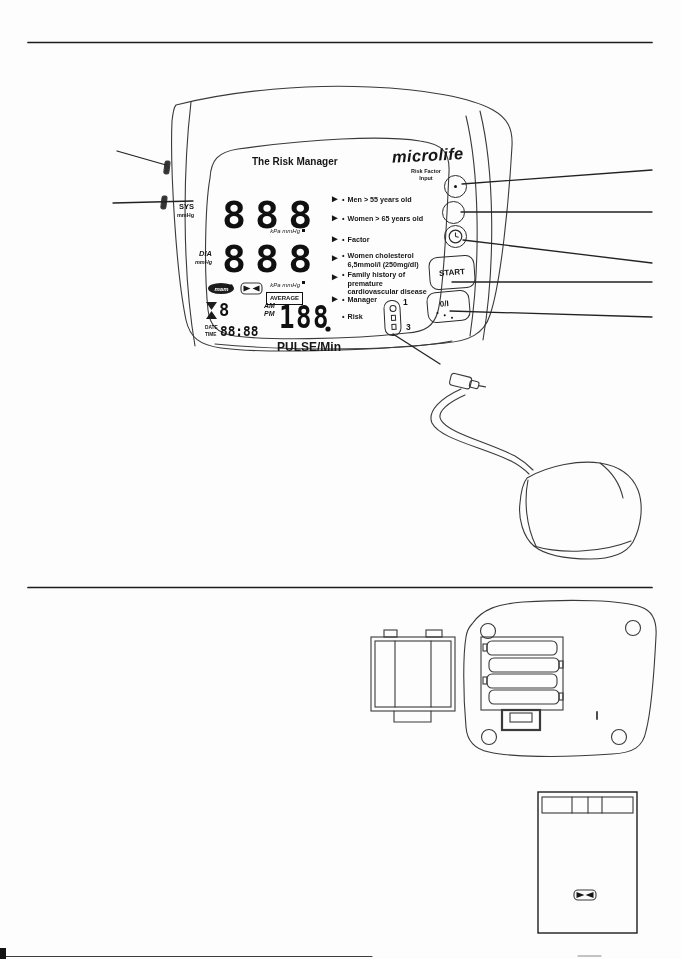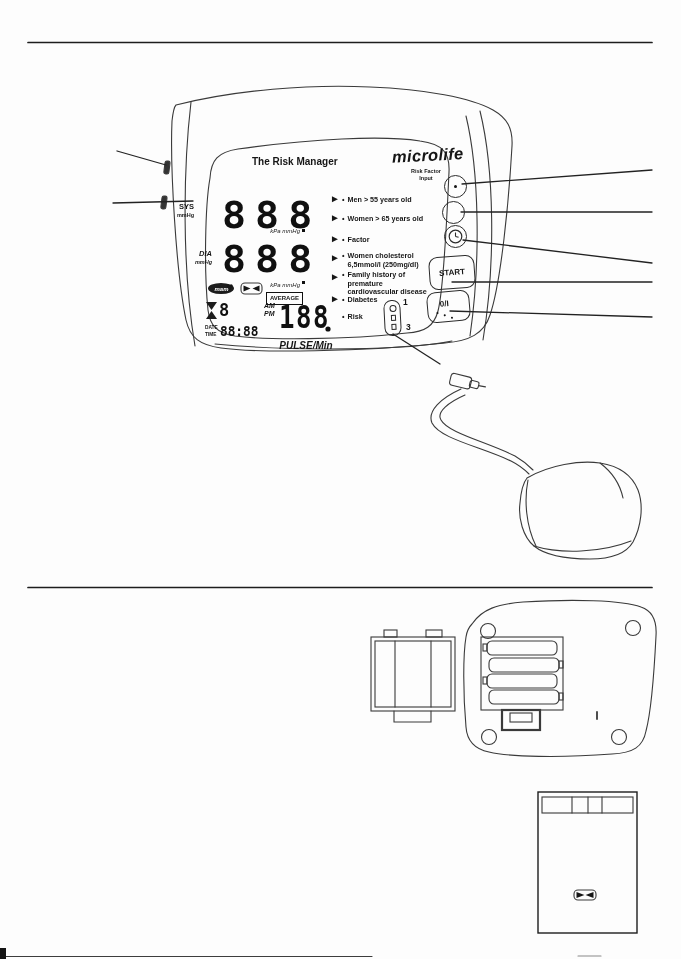--- a/index.html
+++ b/index.html
@@ -167,37 +167,37 @@
   <div class="txt avg-box" style="left:266px;top:292px;width:35px;height:11px;">AVERAGE</div>
 
   <div class="txt seg" style="left:219px;top:302px;font-size:17px;">8</div>
   <div class="txt" style="left:264px;top:302px;font-size:7px;font-weight:bold;font-style:italic;">AM</div>
   <div class="txt" style="left:264px;top:310px;font-size:7px;font-weight:bold;font-style:italic;">PM</div>
   <div class="txt seg" style="left:279px;top:301px;font-size:33px;letter-spacing:2px;transform:scale(.78,.95);transform-origin:left top;">188</div>
 
   <div class="txt tiny-lab" style="left:205px;top:325px;">DATE</div>
   <div class="txt tiny-lab" style="left:205px;top:332px;">TIME</div>
   <div class="txt seg" style="left:220px;top:324px;font-size:14.5px;transform:scaleX(.88);transform-origin:left top;">88:88</div>
-  <div class="txt" style="left:277px;top:340px;width:58px;text-align:center;font-size:10px;font-weight:bold;font-style:italic;">PULSE/Min</div>
+  <div class="txt" style="left:277px;top:340px;width:58px;text-align:center;font-size:12px;font-weight:bold;">PULSE/Min</div>
 
   <div class="txt risk-arrow" style="left:330px;top:194px;">►</div>
   <div class="txt risk-arrow" style="left:330px;top:213px;">►</div>
   <div class="txt risk-arrow" style="left:330px;top:234px;">►</div>
   <div class="txt risk-arrow" style="left:330px;top:253px;">►</div>
   <div class="txt risk-arrow" style="left:330px;top:272px;">►</div>
   <div class="txt risk-arrow" style="left:330px;top:294px;">►</div>
 
   <div class="txt risk-item" style="left:342px;top:196px;"><span>•</span><span>Men &gt; 55 years old</span></div>
   <div class="txt risk-item" style="left:342px;top:215px;"><span>•</span><span>Women &gt; 65 years old</span></div>
   <div class="txt risk-item" style="left:342px;top:236px;"><span>•</span><span>Factor</span></div>
   <div class="txt risk-item" style="left:342px;top:252px;"><span>•</span><span>Women cholesterol
 6,5mmol/l (250mg/dl)</span></div>
   <div class="txt risk-item" style="left:342px;top:271px;"><span>•</span><span>Family history of premature
 cardiovascular disease</span></div>
-  <div class="txt risk-item" style="left:342px;top:296px;"><span>•</span><span>Diabetes</span></div>
+  <div class="txt risk-item" style="left:342px;top:296px;"><span>•</span><span>Manager</span></div>
   <div class="txt risk-item" style="left:342px;top:313px;"><span>•</span><span>Risk</span></div>
 
   <div class="txt preline" style="left:410px;top:168px;width:32px;text-align:center;font-size:5.5px;font-weight:600;line-height:7px;">Risk Factor
 Input</div>
 
   <div class="circle-btn" style="left:444px;top:175px;">
     <span class="dot" style="left:9px;top:9px;width:3px;height:3px;"></span>
   </div>
   <div class="circle-btn" style="left:442px;top:201px;"></div>
   <div class="circle-btn" style="left:444px;top:225px;">

